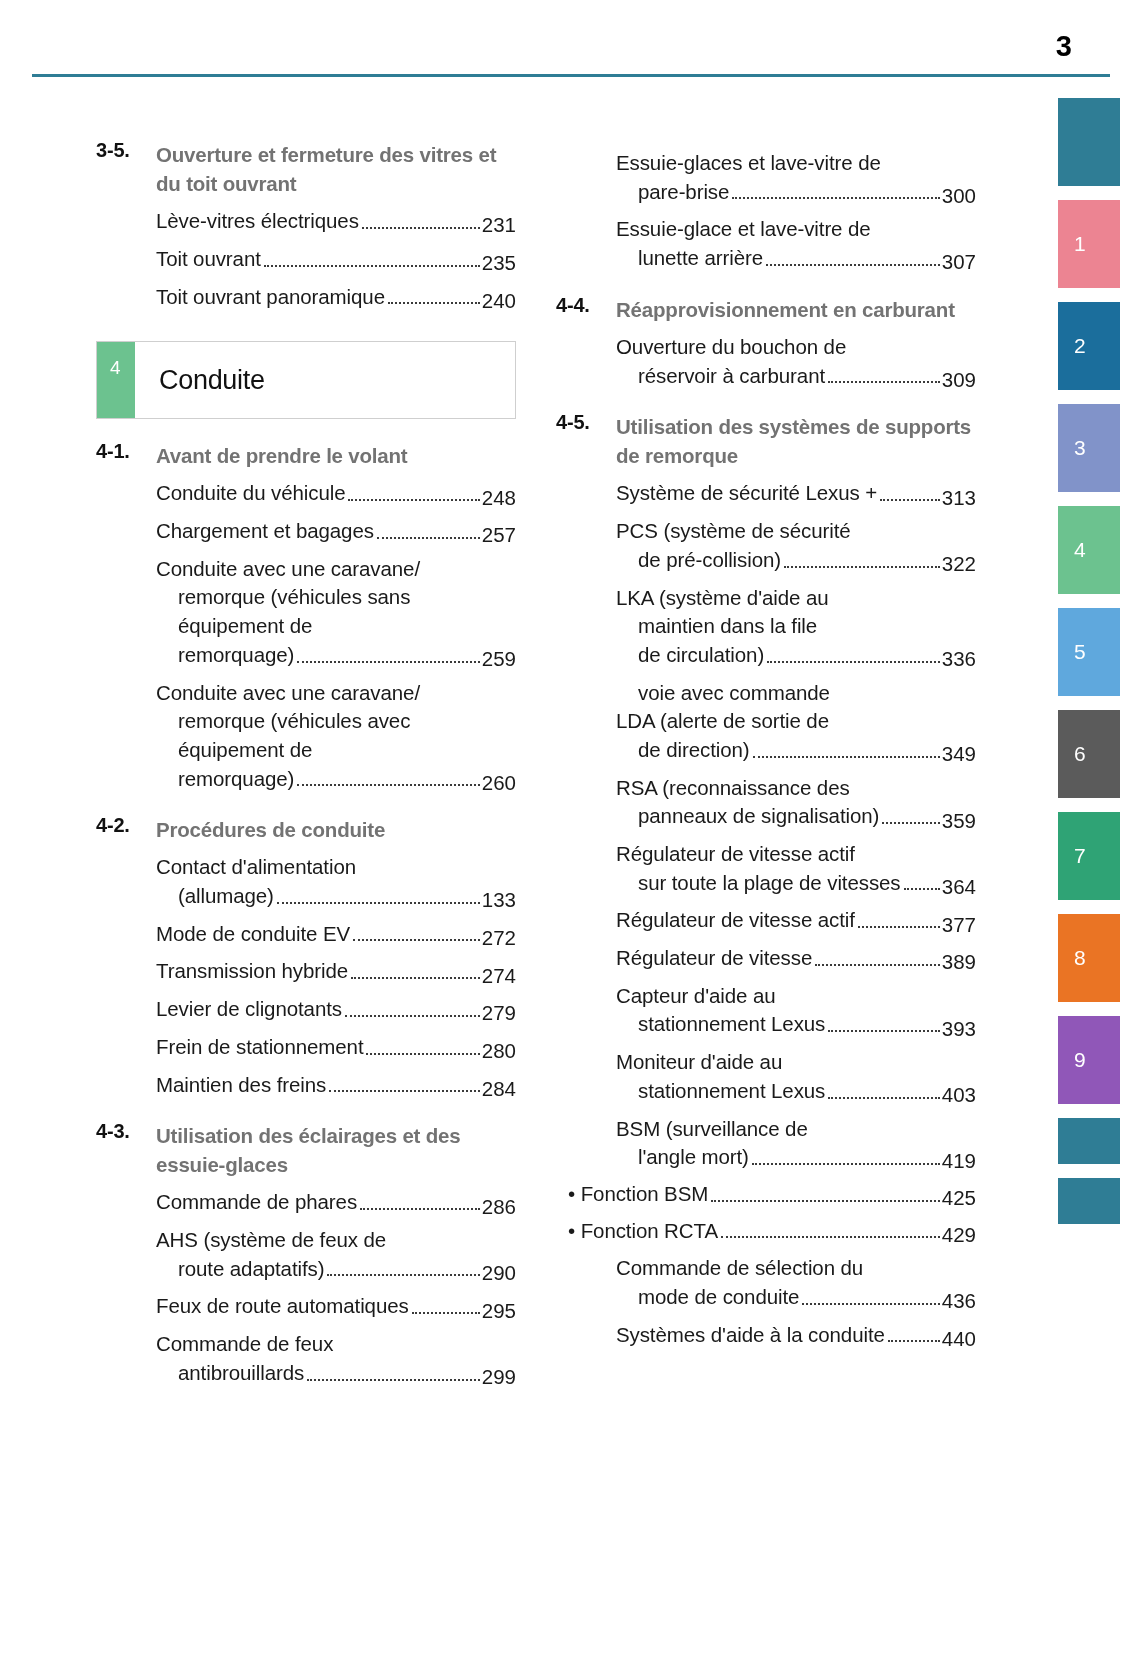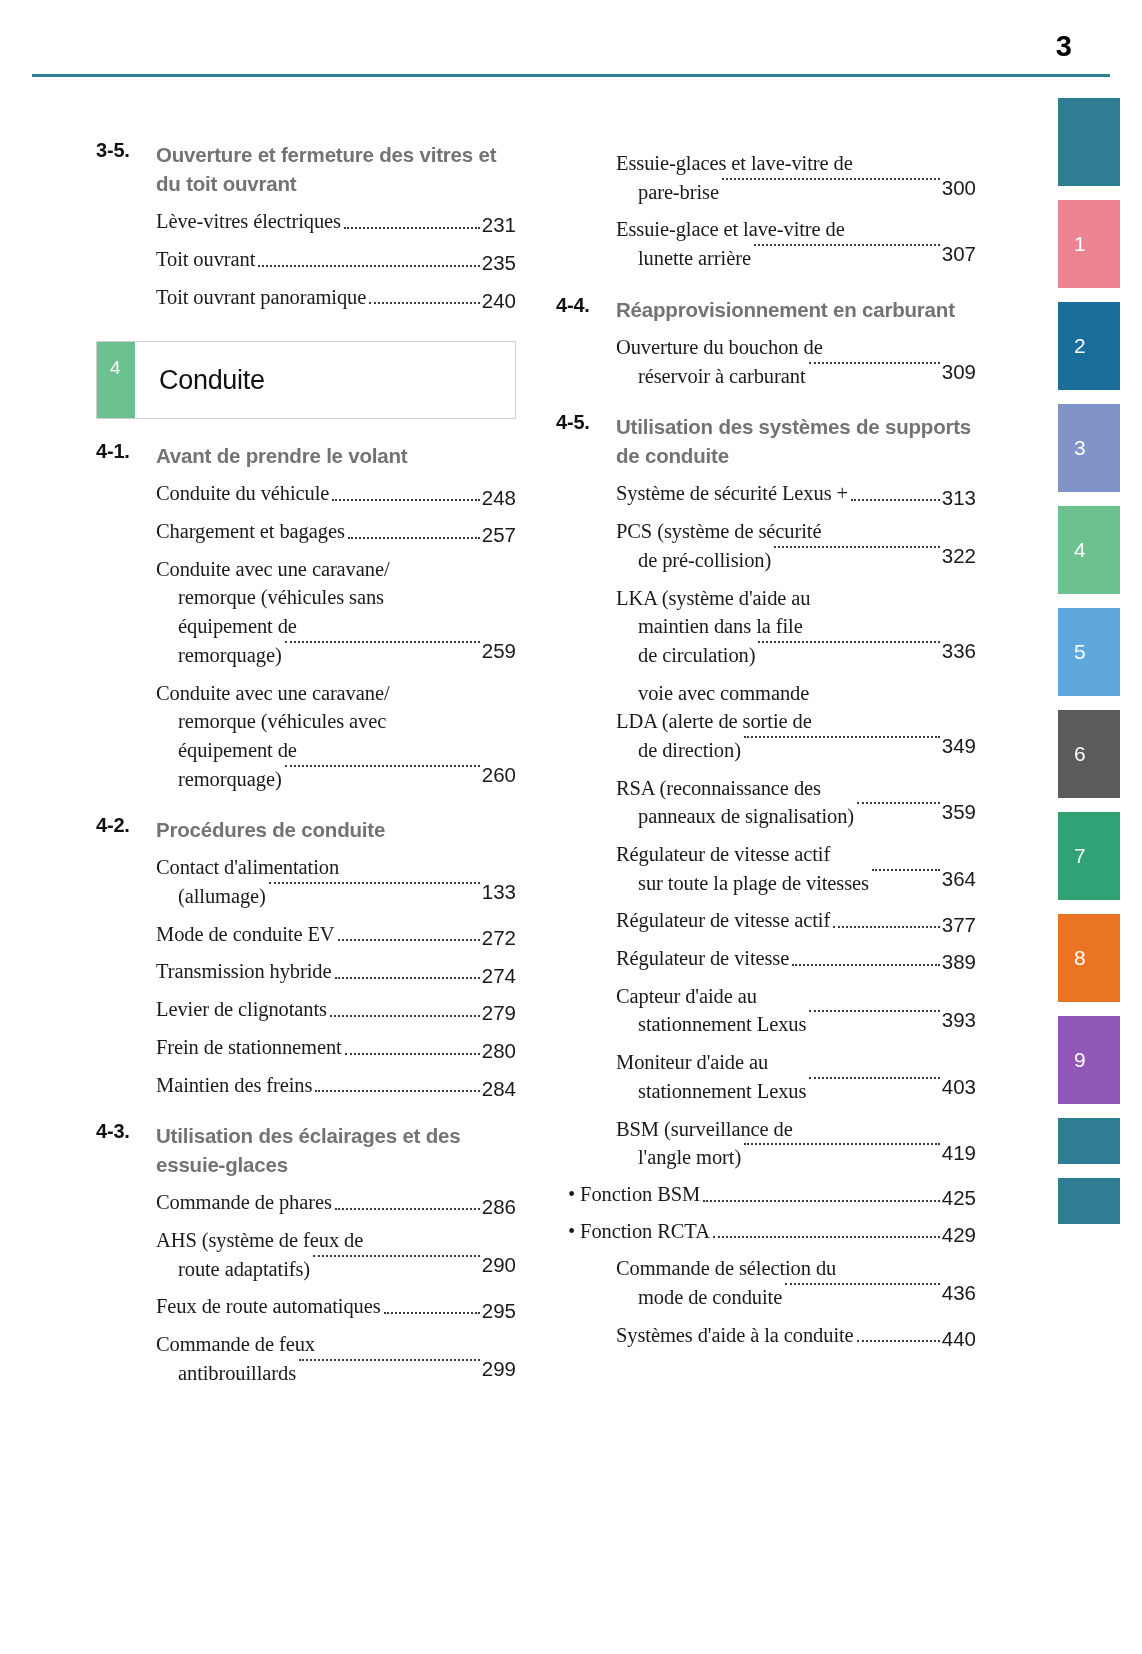--- a/index.html
+++ b/index.html
@@ -105,31 +105,30 @@
     display: flex;
     align-items: flex-end;
     margin-left: 60px;
     margin-top: 9px;
     font-size: 20.5px;
     color: #1a1a1a;
   }
   .entry .txt {
     line-height: 1.4;
     letter-spacing: -0.1px;
-    font-family: Liberation Serif, serif;
   }
   .entry.multi {
     display: block;
   }
   .entry.multi .txt {
     display: block;
   }
   .entry.multi .lastline {
     display: flex;
-    align-items: flex-start;
+    align-items: flex-end;
     margin-left: 22px;
   }
   .entry .indent {
     margin-left: 22px;
     display: block;
   }
   .leader {
     flex: 1 1 auto;
     border-bottom: 2.2px dotted #3a3a3a;
     margin: 0 2px 7px 3px;
@@ -370,21 +369,21 @@
     <div class="entry multi">
       <span class="txt">Ouverture du bouchon de</span>
       <div class="lastline">
         <span class="txt">réservoir à carburant</span>
         <span class="leader"></span>
         <span class="pg">309</span>
       </div>
     </div>
     <div class="sec">
       <div class="sec-num">4-5.</div>
-      <div class="sec-title">Utilisation des systèmes de supports de conduite</div>
+      <div class="sec-title">Utilisation des systèmes de supports de remorque</div>
     </div>
     <div class="entry">
       <span class="txt">Système de sécurité Lexus +</span>
       <span class="leader"></span>
       <span class="pg">313</span>
     </div>
     <div class="entry multi">
       <span class="txt">PCS (système de sécurité</span>
       <div class="lastline">
         <span class="txt">de pré-collision)</span>

